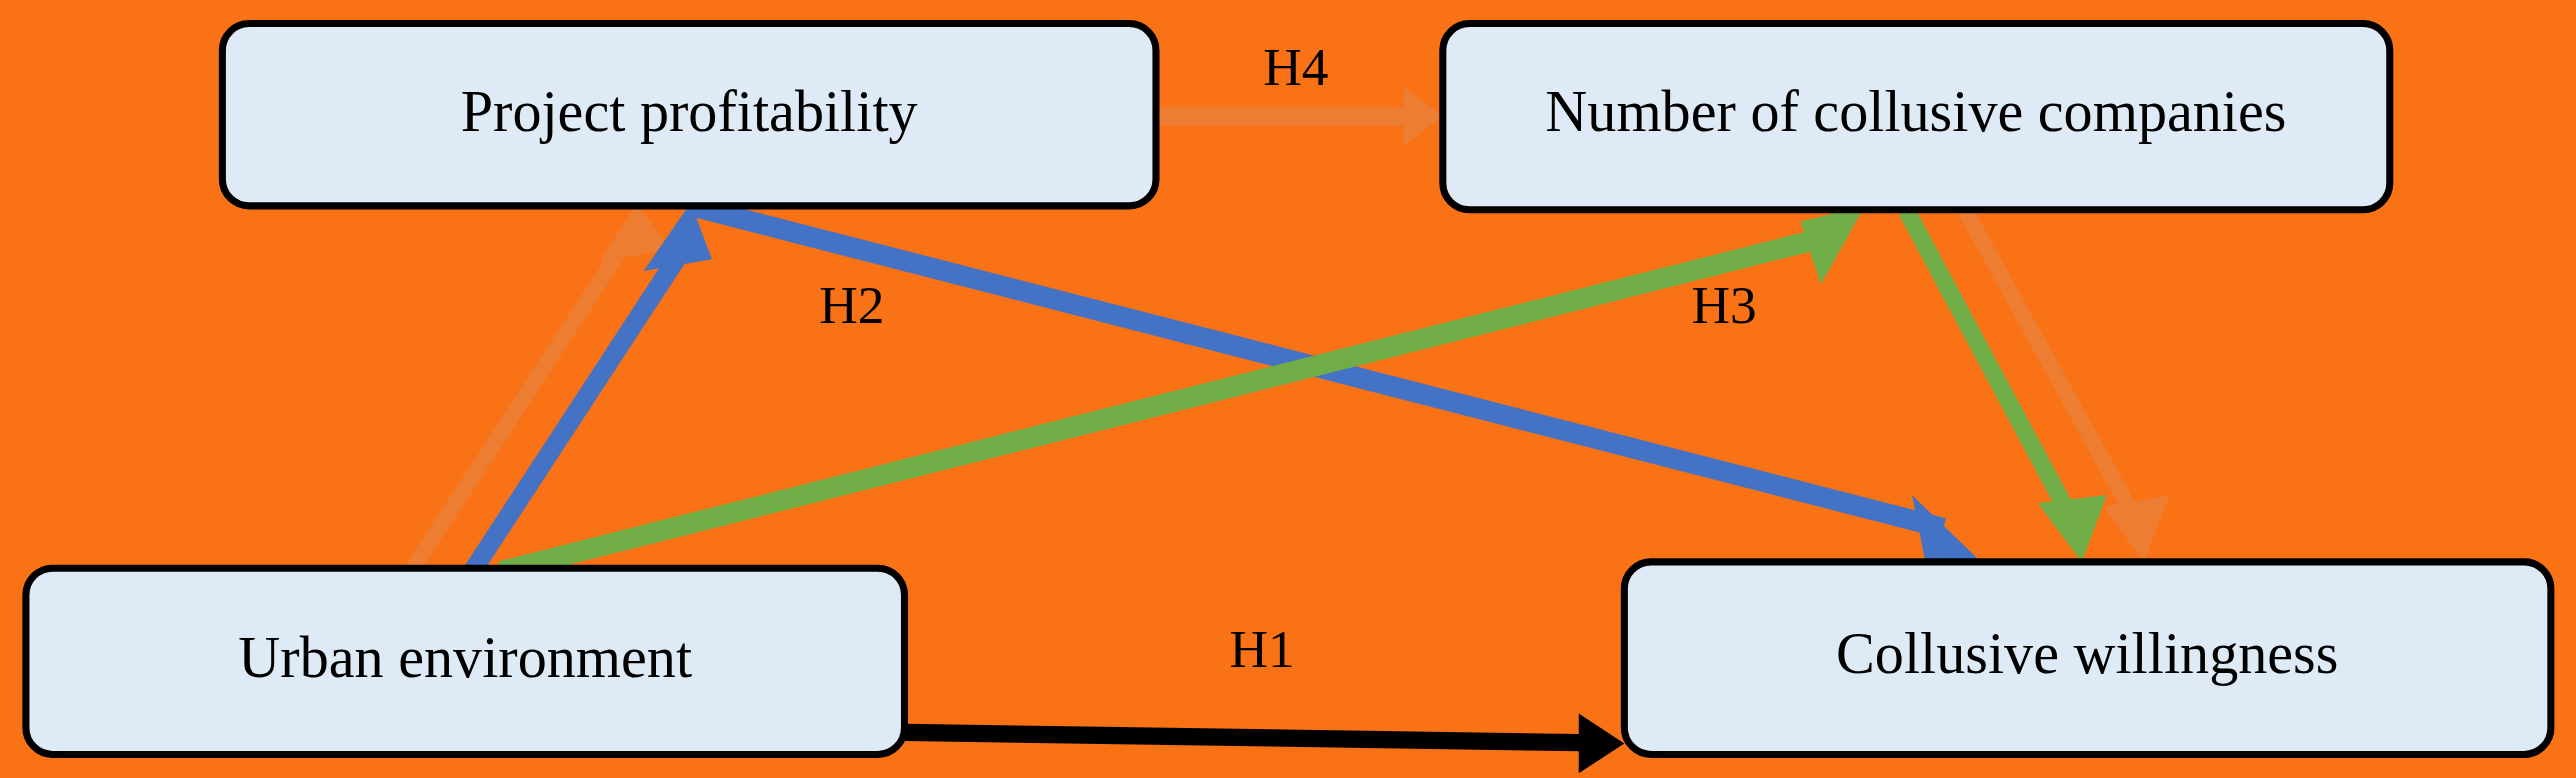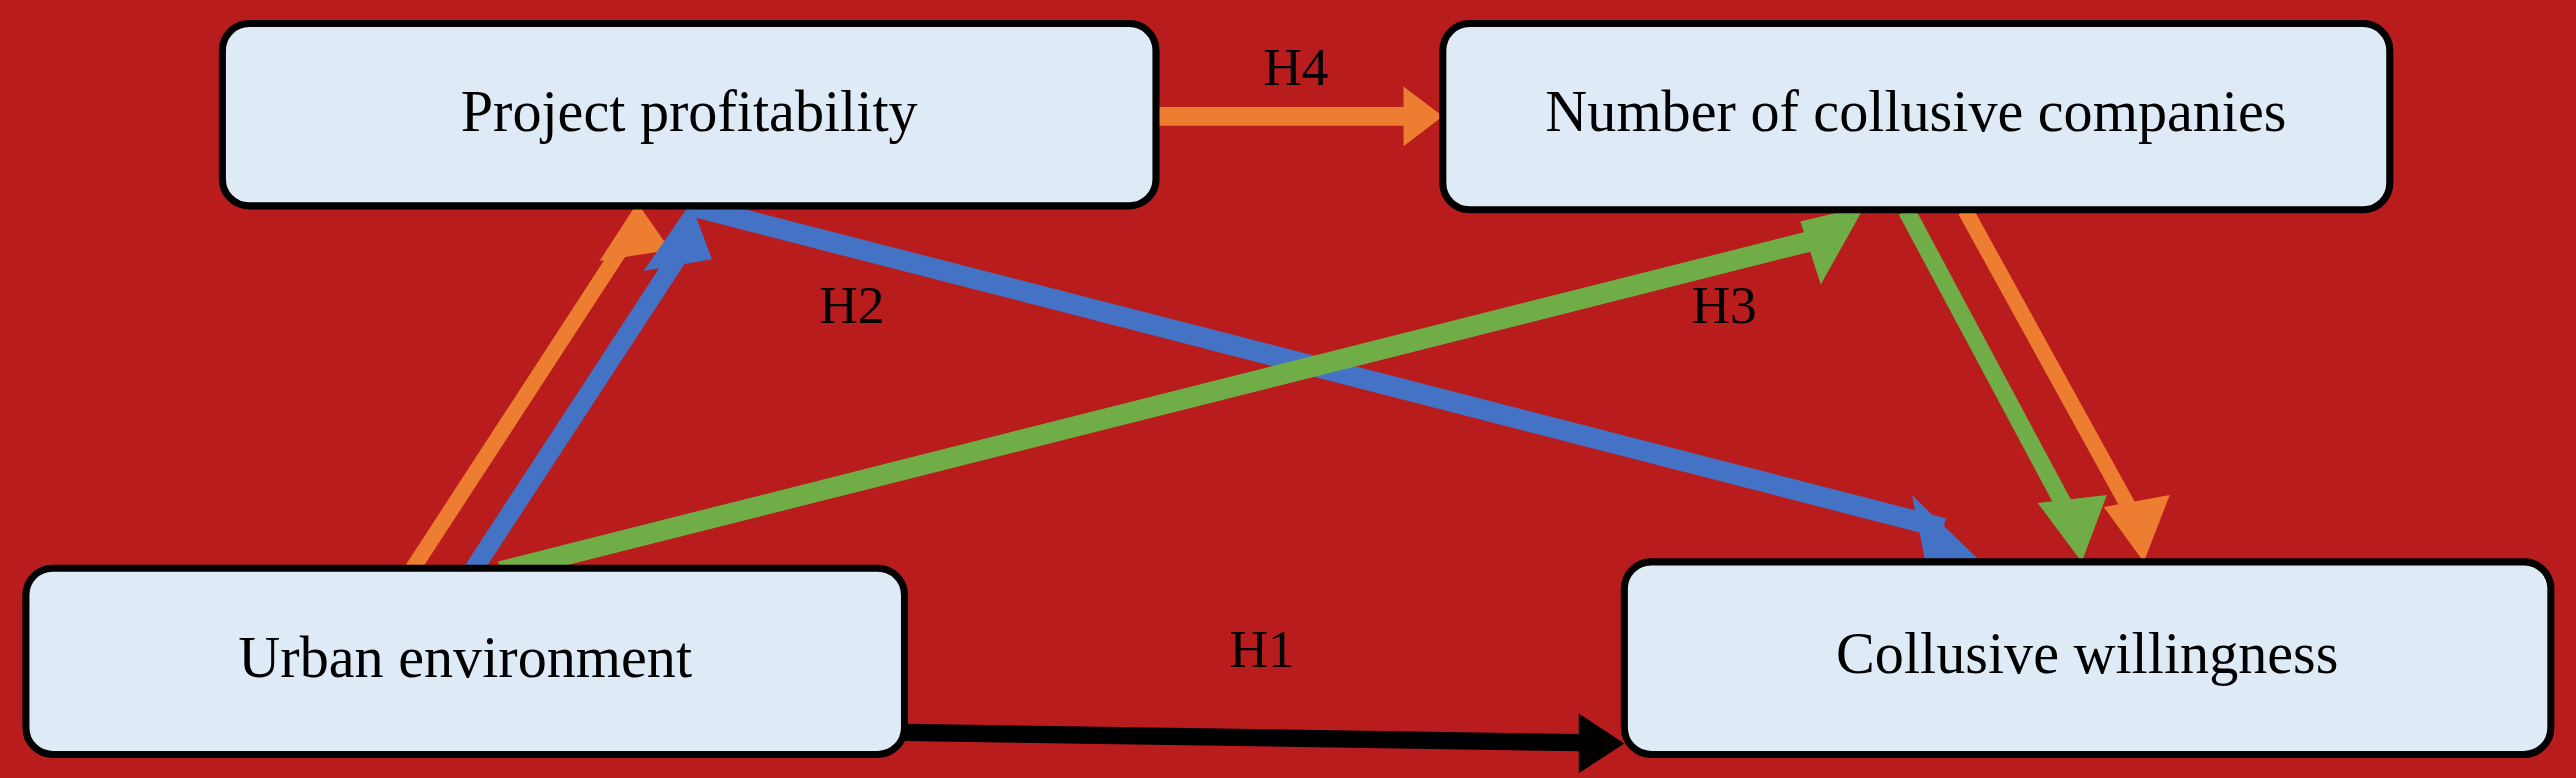--- a/index.html
+++ b/index.html
@@ -4,21 +4,21 @@
 <style>
   html, body {
     margin: 0;
     padding: 0;
     background: #ffffff;
   }
   #canvas {
     position: relative;
     width: 2576px;
     height: 778px;
-    background: #b91c1c;
+    background: #f97316;
     overflow: hidden;
     font-family: "Liberation Serif", "DejaVu Serif", serif;
   }
   #diagram-svg {
     position: absolute;
     top: 0;
     left: 0;
     width: 2576px;
     height: 778px;
   }

